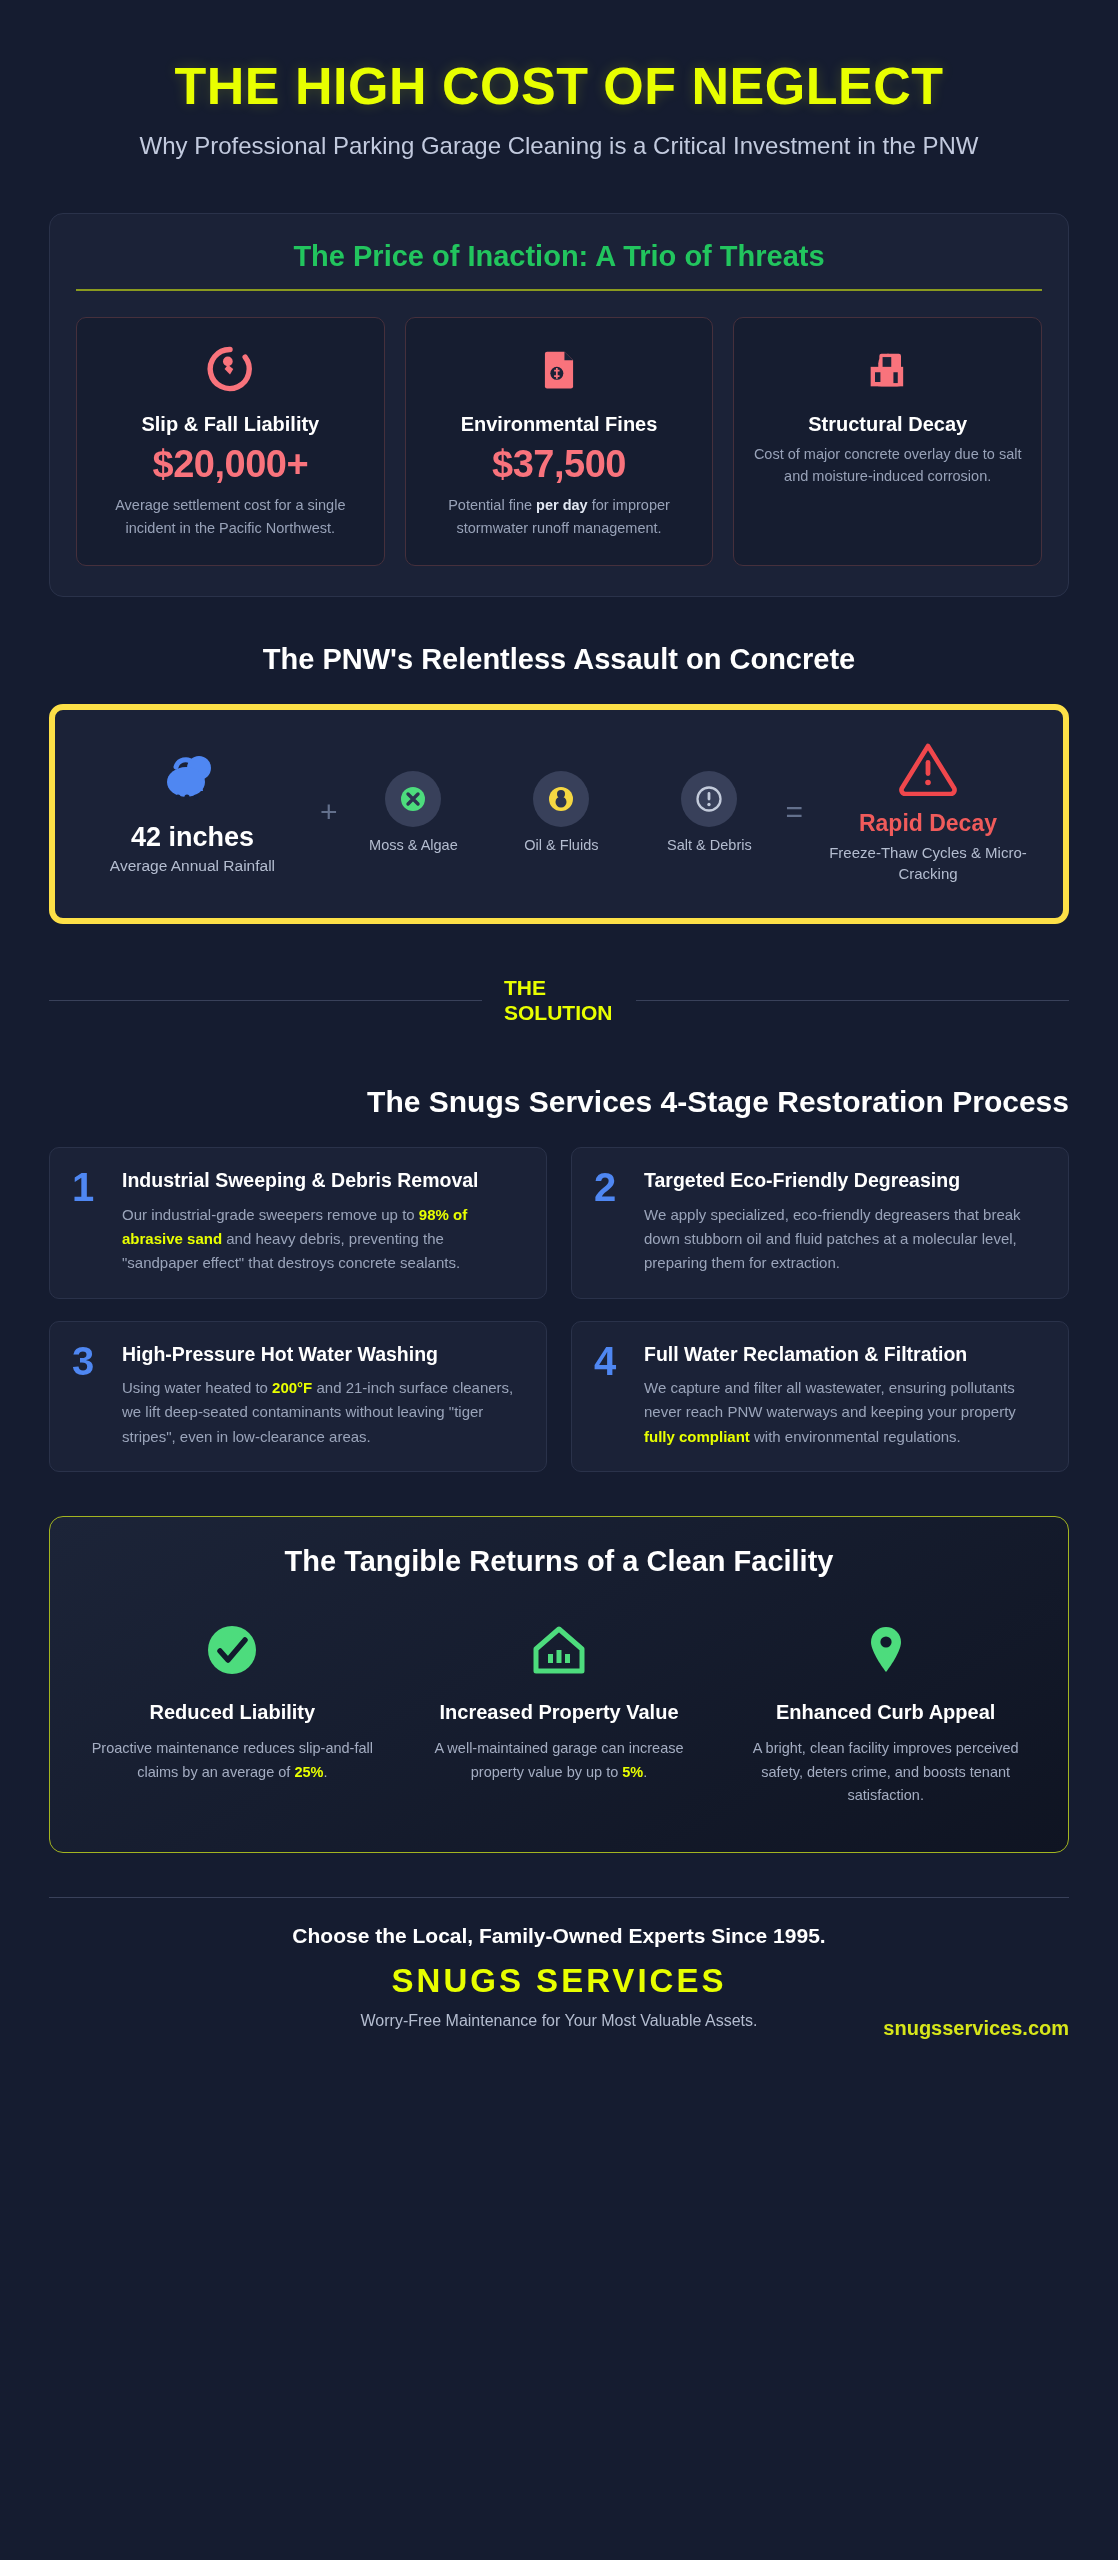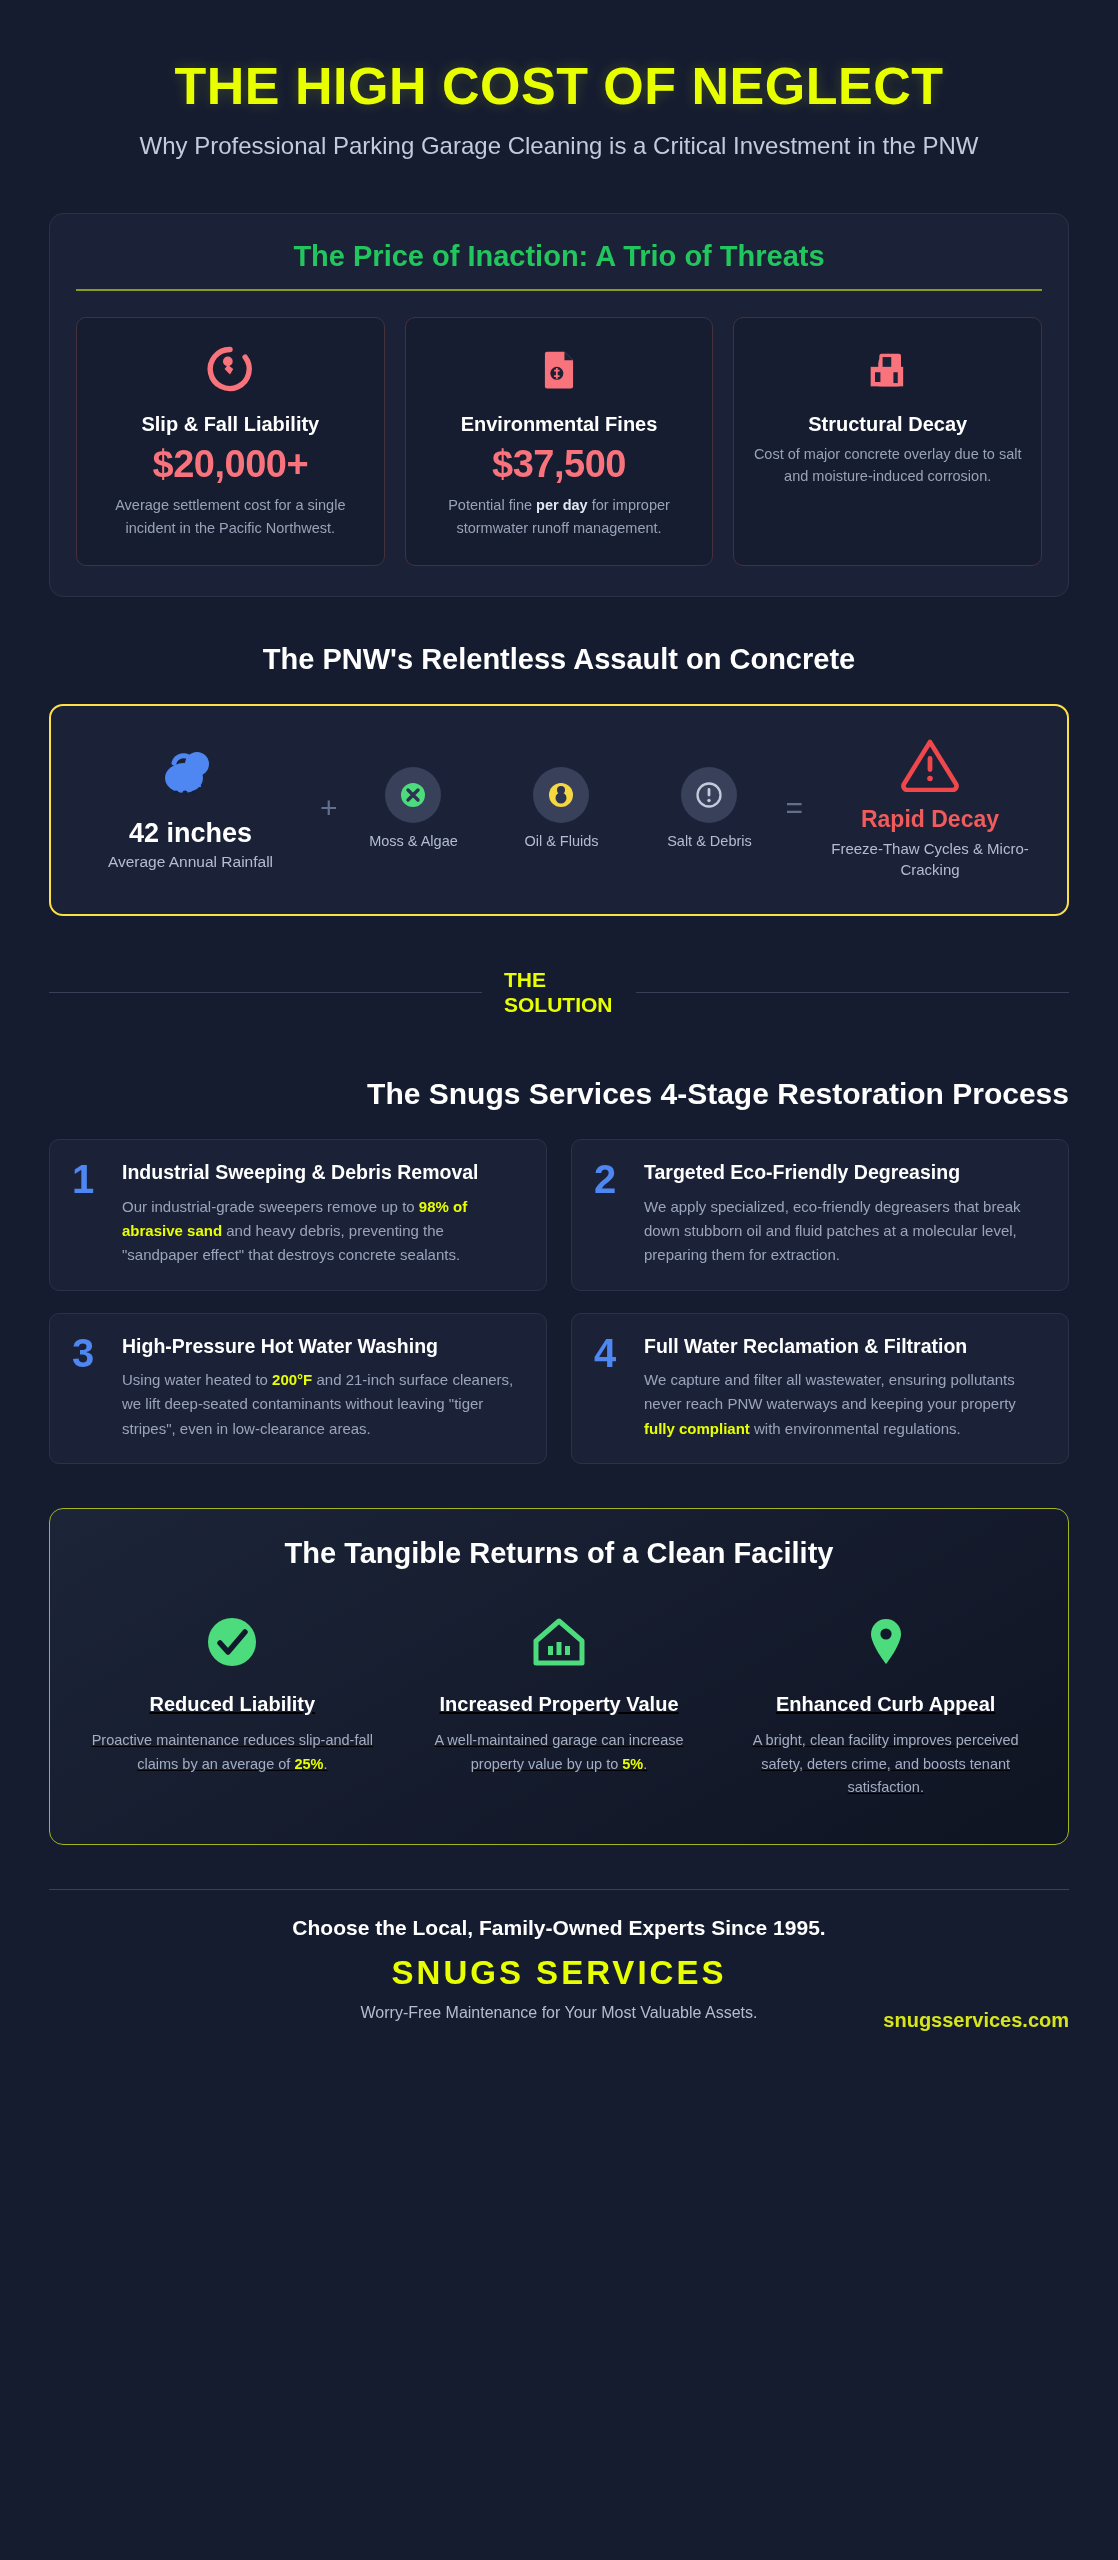--- a/index.html
+++ b/index.html
@@ -113,21 +113,21 @@
     color: #ffffff;
     font-size: 29px;
     font-weight: 700;
     text-align: center;
     margin: 46px 0 28px;
   }
 
   
   .equation-box {
     background: #1b2237;
-    border: 2px solid #fde047;
+    border: 6px solid #fde047;
     border-radius: 14px;
     padding: 30px 26px 34px;
     display: flex;
     align-items: center;
     justify-content: center;
     gap: 10px;
   }
   .eq-rain { text-align: center; width: 230px; }
   .eq-rain-icon { margin-bottom: 6px; }
   .eq-rain-value {
@@ -248,21 +248,20 @@
   .returns-title {
     color: #ffffff;
     font-size: 29px;
     font-weight: 700;
     text-align: center;
     margin-bottom: 40px;
   }
   .returns-grid {
     display: flex;
     gap: 14px;
-    text-decoration: underline;
   }
   .return-item { flex: 1; text-align: center; padding: 0 6px; }
   .return-icon { height: 64px; margin-bottom: 18px; display:flex; align-items:center; justify-content:center; }
   .return-name {
     color: #ffffff;
     font-size: 20px;
     font-weight: 700;
     line-height: 1.28;
     margin-bottom: 12px;
   }

